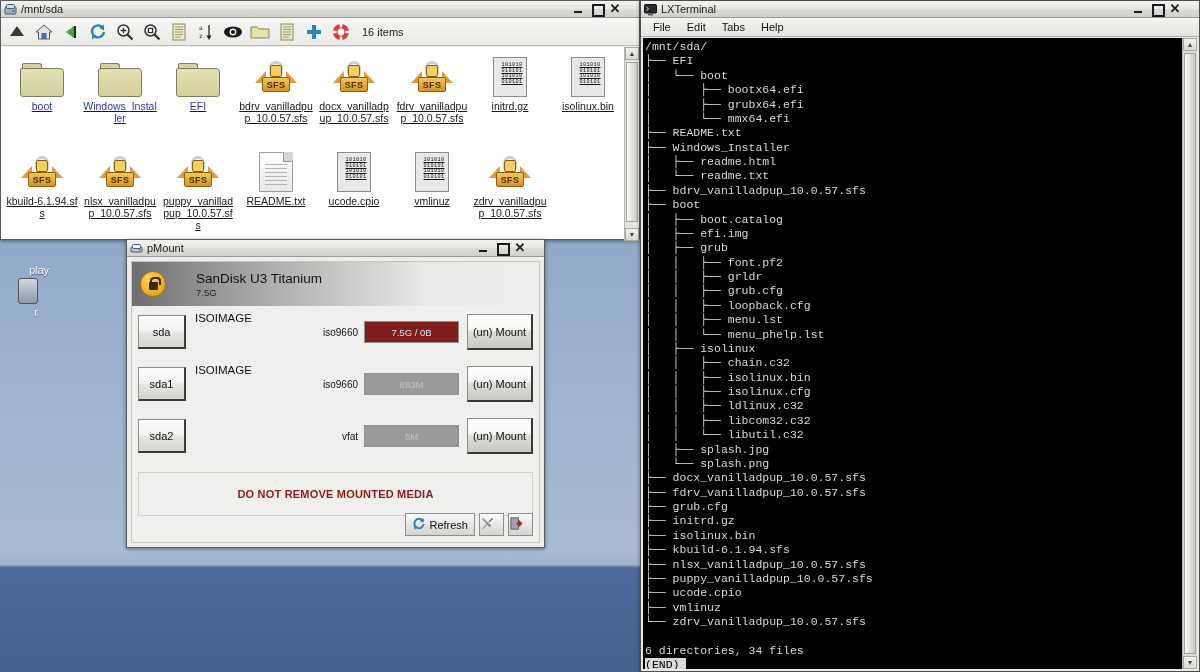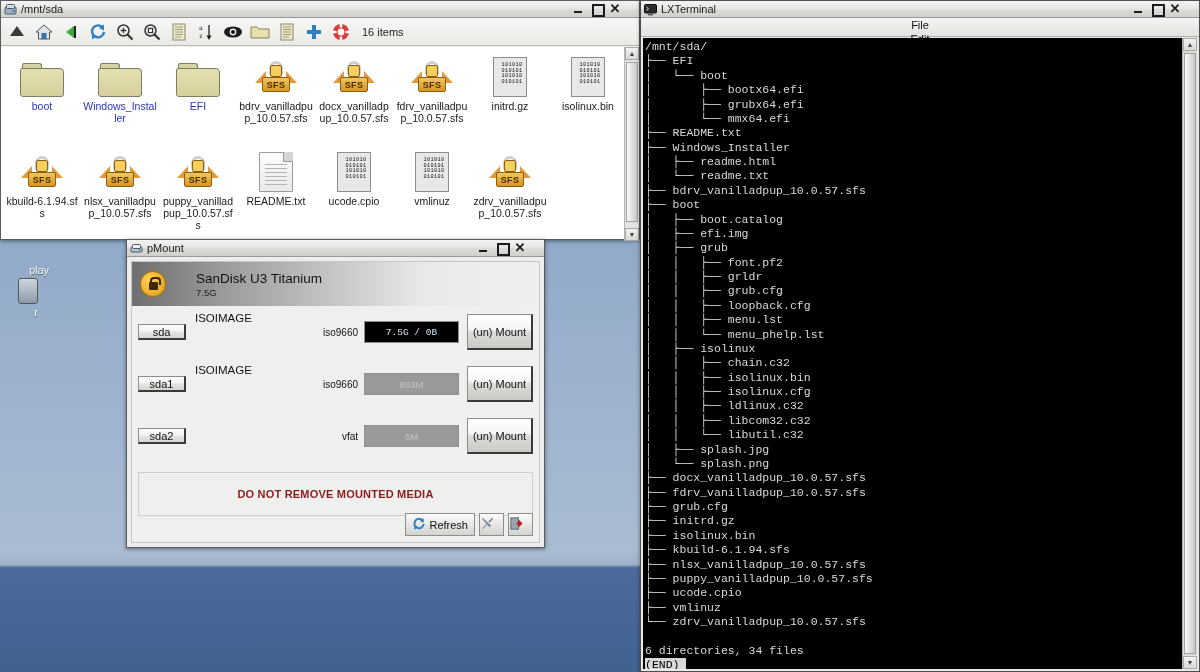--- a/index.html
+++ b/index.html
@@ -70,21 +70,21 @@
     display: flex;
   }
   #fm-grid {
     flex: 1 1 auto;
     display: grid;
     grid-template-columns: repeat(8, 78px);
     grid-auto-rows: 95px;
     padding: 6px 2px 0 2px;
     overflow: hidden;
   }
-  .fm-item { width:78px; text-align:center; font-size:10.5px; line-height:12px; color:#1a1a1a; cursor:pointer; }
+  .fm-item { width:78px; text-align:center; font-size:10.5px; line-height:12px; color:#1a1a1a; cursor:pointer;text-decoration:underline; }
   .fm-item .ic { height: 44px; display:flex; align-items:flex-end; justify-content:center; margin-bottom:3px; }
   .fm-item.dir .lbl { color:#2a35c0; }
   .fm-item .lbl { display:block; word-break: break-all; padding: 0 2px; }
 
   
   .icon-folder { width:44px; height:34px; position:relative; }
   .icon-folder::before { content:""; position:absolute; left:2px; top:0; width:18px; height:7px;
     background:#d6d2a4; border:1px solid #7e7c62; border-bottom:none; border-radius:2px 3px 0 0; }
   .icon-folder::after { content:""; position:absolute; left:0; top:5px; width:42px; height:27px;
     background:linear-gradient(to bottom,#e3dfb0,#d6d19c); border:1px solid #7e7c62; border-radius:2px 4px 3px 3px; }
@@ -130,45 +130,45 @@
      display:flex; align-items:center; padding-left:8px; position:relative; }
   .lock-badge { width:26px; height:26px; border-radius:50%; background:radial-gradient(circle at 35% 30%,#ffd253,#e09b0d);
      border:1px solid #a8740a; display:flex; align-items:center; justify-content:center; position:relative; flex:0 0 auto; }
   .lock-badge .sh { width:9px; height:8px; background:#3a2a05; border-radius:1px; position:relative; margin-top:3px; }
   .lock-badge .sh::before { content:""; position:absolute; left:1px; top:-5px; width:7px; height:6px;
      border:2px solid #3a2a05; border-bottom:none; border-radius:4px 4px 0 0; }
   #pm-dev { margin-left:30px; }
   #pm-dev .nm { font-size:13.5px; color:#111; }
   #pm-dev .sz { font-size:9.5px; color:#222; margin-top:1px; }
   .pm-row { height:52px; display:flex; align-items:center; padding:0 6px; position:relative; }
-  .pm-btn-dev { width:48px; height:16px; background:linear-gradient(to bottom,#fbfbfb 0%,#f4f4f2 45%,#e4e4e1 55%,#d5d5d2 100%);
+  .pm-btn-dev { width:48px; height:34px; background:linear-gradient(to bottom,#fbfbfb 0%,#f4f4f2 45%,#e4e4e1 55%,#d5d5d2 100%);
      border:1px solid #8e8e8a; border-right:2px solid #3a3a38; border-bottom:2px solid #3a3a38;
      font-size:11px; display:flex; align-items:center; justify-content:center; cursor:pointer; color:#111; }
   .pm-label { font-size:11.5px; color:#111; margin-left:9px; align-self:flex-start; margin-top:6px; flex: 0 0 auto; }
   .pm-fs { font-size:10px; color:#111; margin-left:auto; margin-right:6px; white-space:nowrap; }
   .pm-bar { width:95px; height:22px; border:1px solid #8f8f8b; position:relative;
      display:flex; align-items:center; justify-content:center; font-size:9.5px; }
-  .pm-bar.on { background:#000000; color:#cfe7f4;font-family:Liberation Mono, monospace; }
+  .pm-bar.on { background:#7f1d1d; color:#cfe7f4; }
   .pm-bar.off { background:#9a9a9a; color:#c4c4c4; }
   .pm-mount { width:66px; height:36px; margin-left:8px;
      background:linear-gradient(to bottom,#ffffff 0%,#f6f6f4 42%,#dcdcd9 52%,#c9c9c6 100%);
      border:1px solid #8e8e8a; border-right:2px solid #3a3a38; border-bottom:2px solid #3a3a38;
      font-size:11px; display:flex; align-items:center; justify-content:center; cursor:pointer; color:#111; }
   #pm-warn { position:absolute; left:6px; right:6px; top:210px; height:44px; border:1px solid #cfcfcb;
      display:flex; align-items:center; justify-content:center;
      color:#8d1b1b; font-size:11px; font-weight:bold; letter-spacing:.2px; }
   #pm-actions { position:absolute; right:6px; bottom:6px; display:flex; gap:4px; align-items:center; }
   .pm-act { height:23px; background:linear-gradient(to bottom,#fafafa,#d3d3d0); border:1px solid #8e8e8a;
      display:flex; align-items:center; gap:3px; font-size:11px; padding:0 6px; cursor:pointer; color:#111; }
   .pm-act.sq { width:25px; padding:0; }
 
   
   #term { left: 640px; top: 0; width: 560px; height: 672px; background:#e9e9e7; border:1px solid #4e4e4e; }
   #term-menu { height:19px; display:flex; align-items:center; gap:0; padding:0 4px;
-     background:linear-gradient(to bottom,#f4f4f2,#e3e3e0); border-bottom:1px solid #b0b0ac;flex-direction:column; }
+     background:linear-gradient(to bottom,#f4f4f2,#e3e3e0); border-bottom:1px solid #b0b0ac; }
   #term-menu .mi { font-size:11px; padding:1px 8px; color:#111; cursor:pointer; }
   #term-body { position:absolute; left:2px; right:2px; top:37px; bottom:2px; background:#000; display:flex; }
   #term-text { flex:1 1 auto; color:#d8d8d8; font-family:"Liberation Mono", monospace;
      font-size:11.5px; line-height:14.37px; padding:2px 0 0 2px; white-space:pre; overflow:hidden; }
   #term-text .end { background:#d8d8d8; color:#000; }
   #term-text .cursor { background:#d8d8d8; color:#000; }
 </style>
 </head>
 <body>
 

